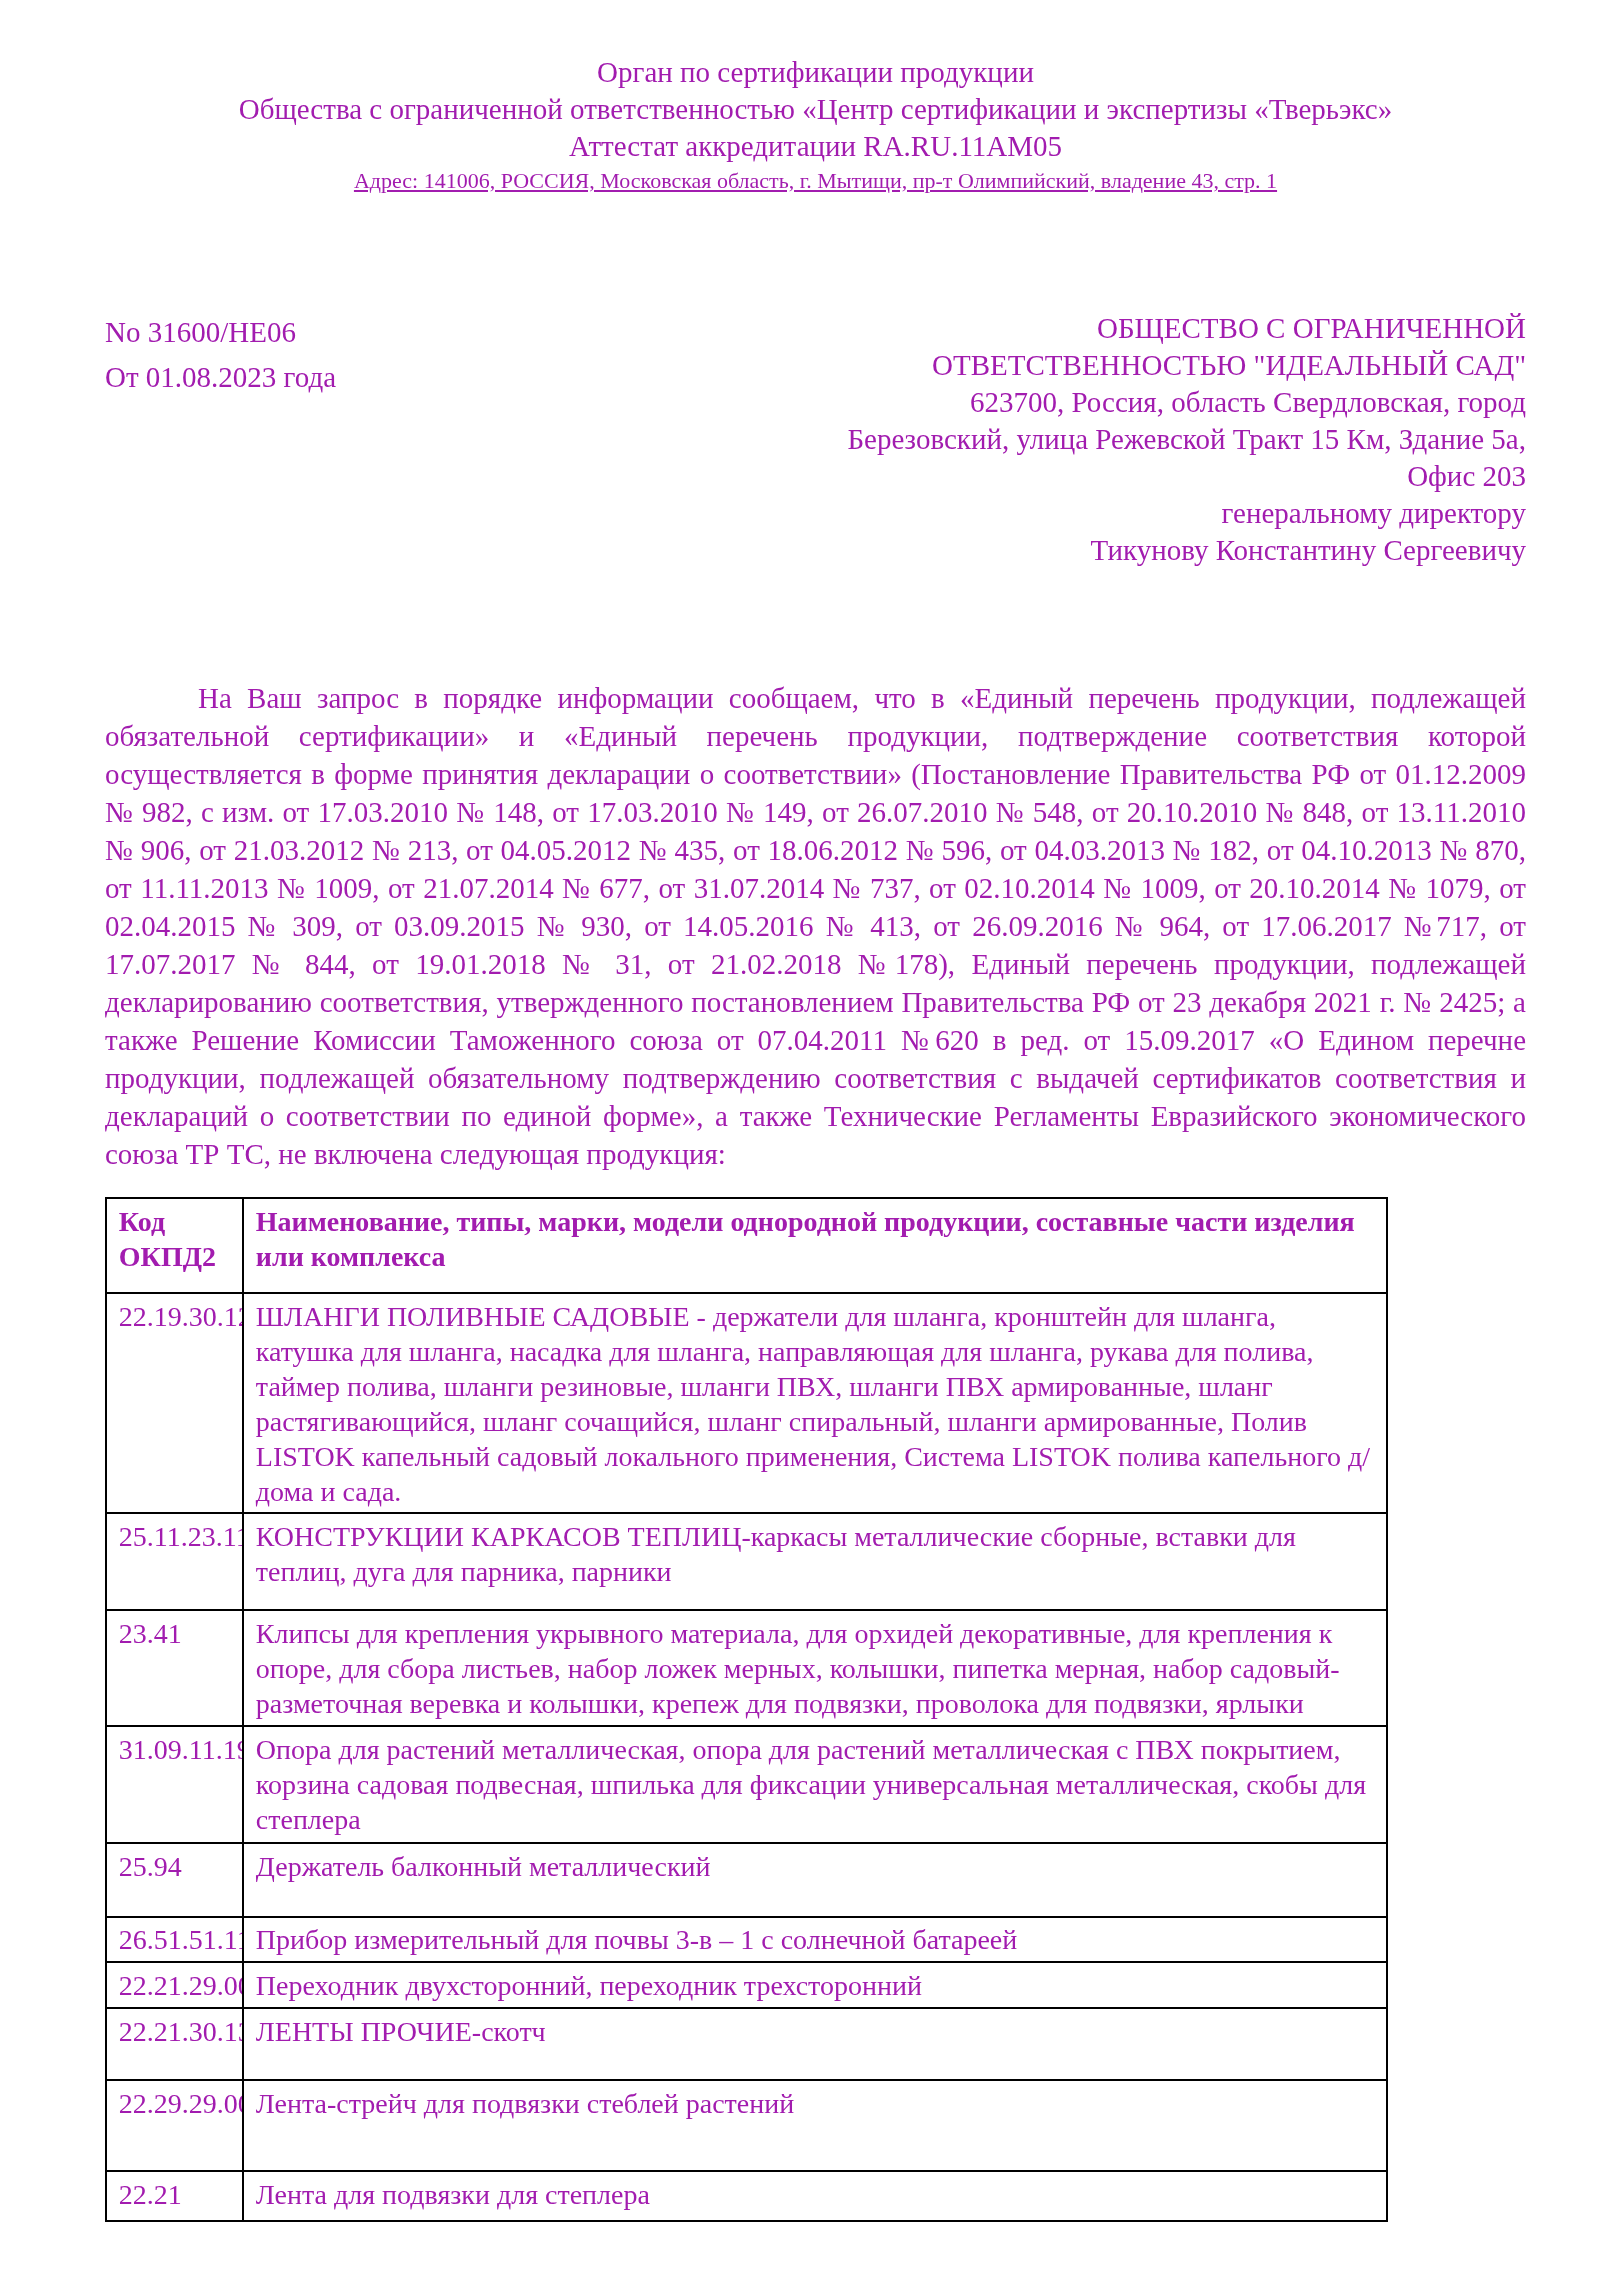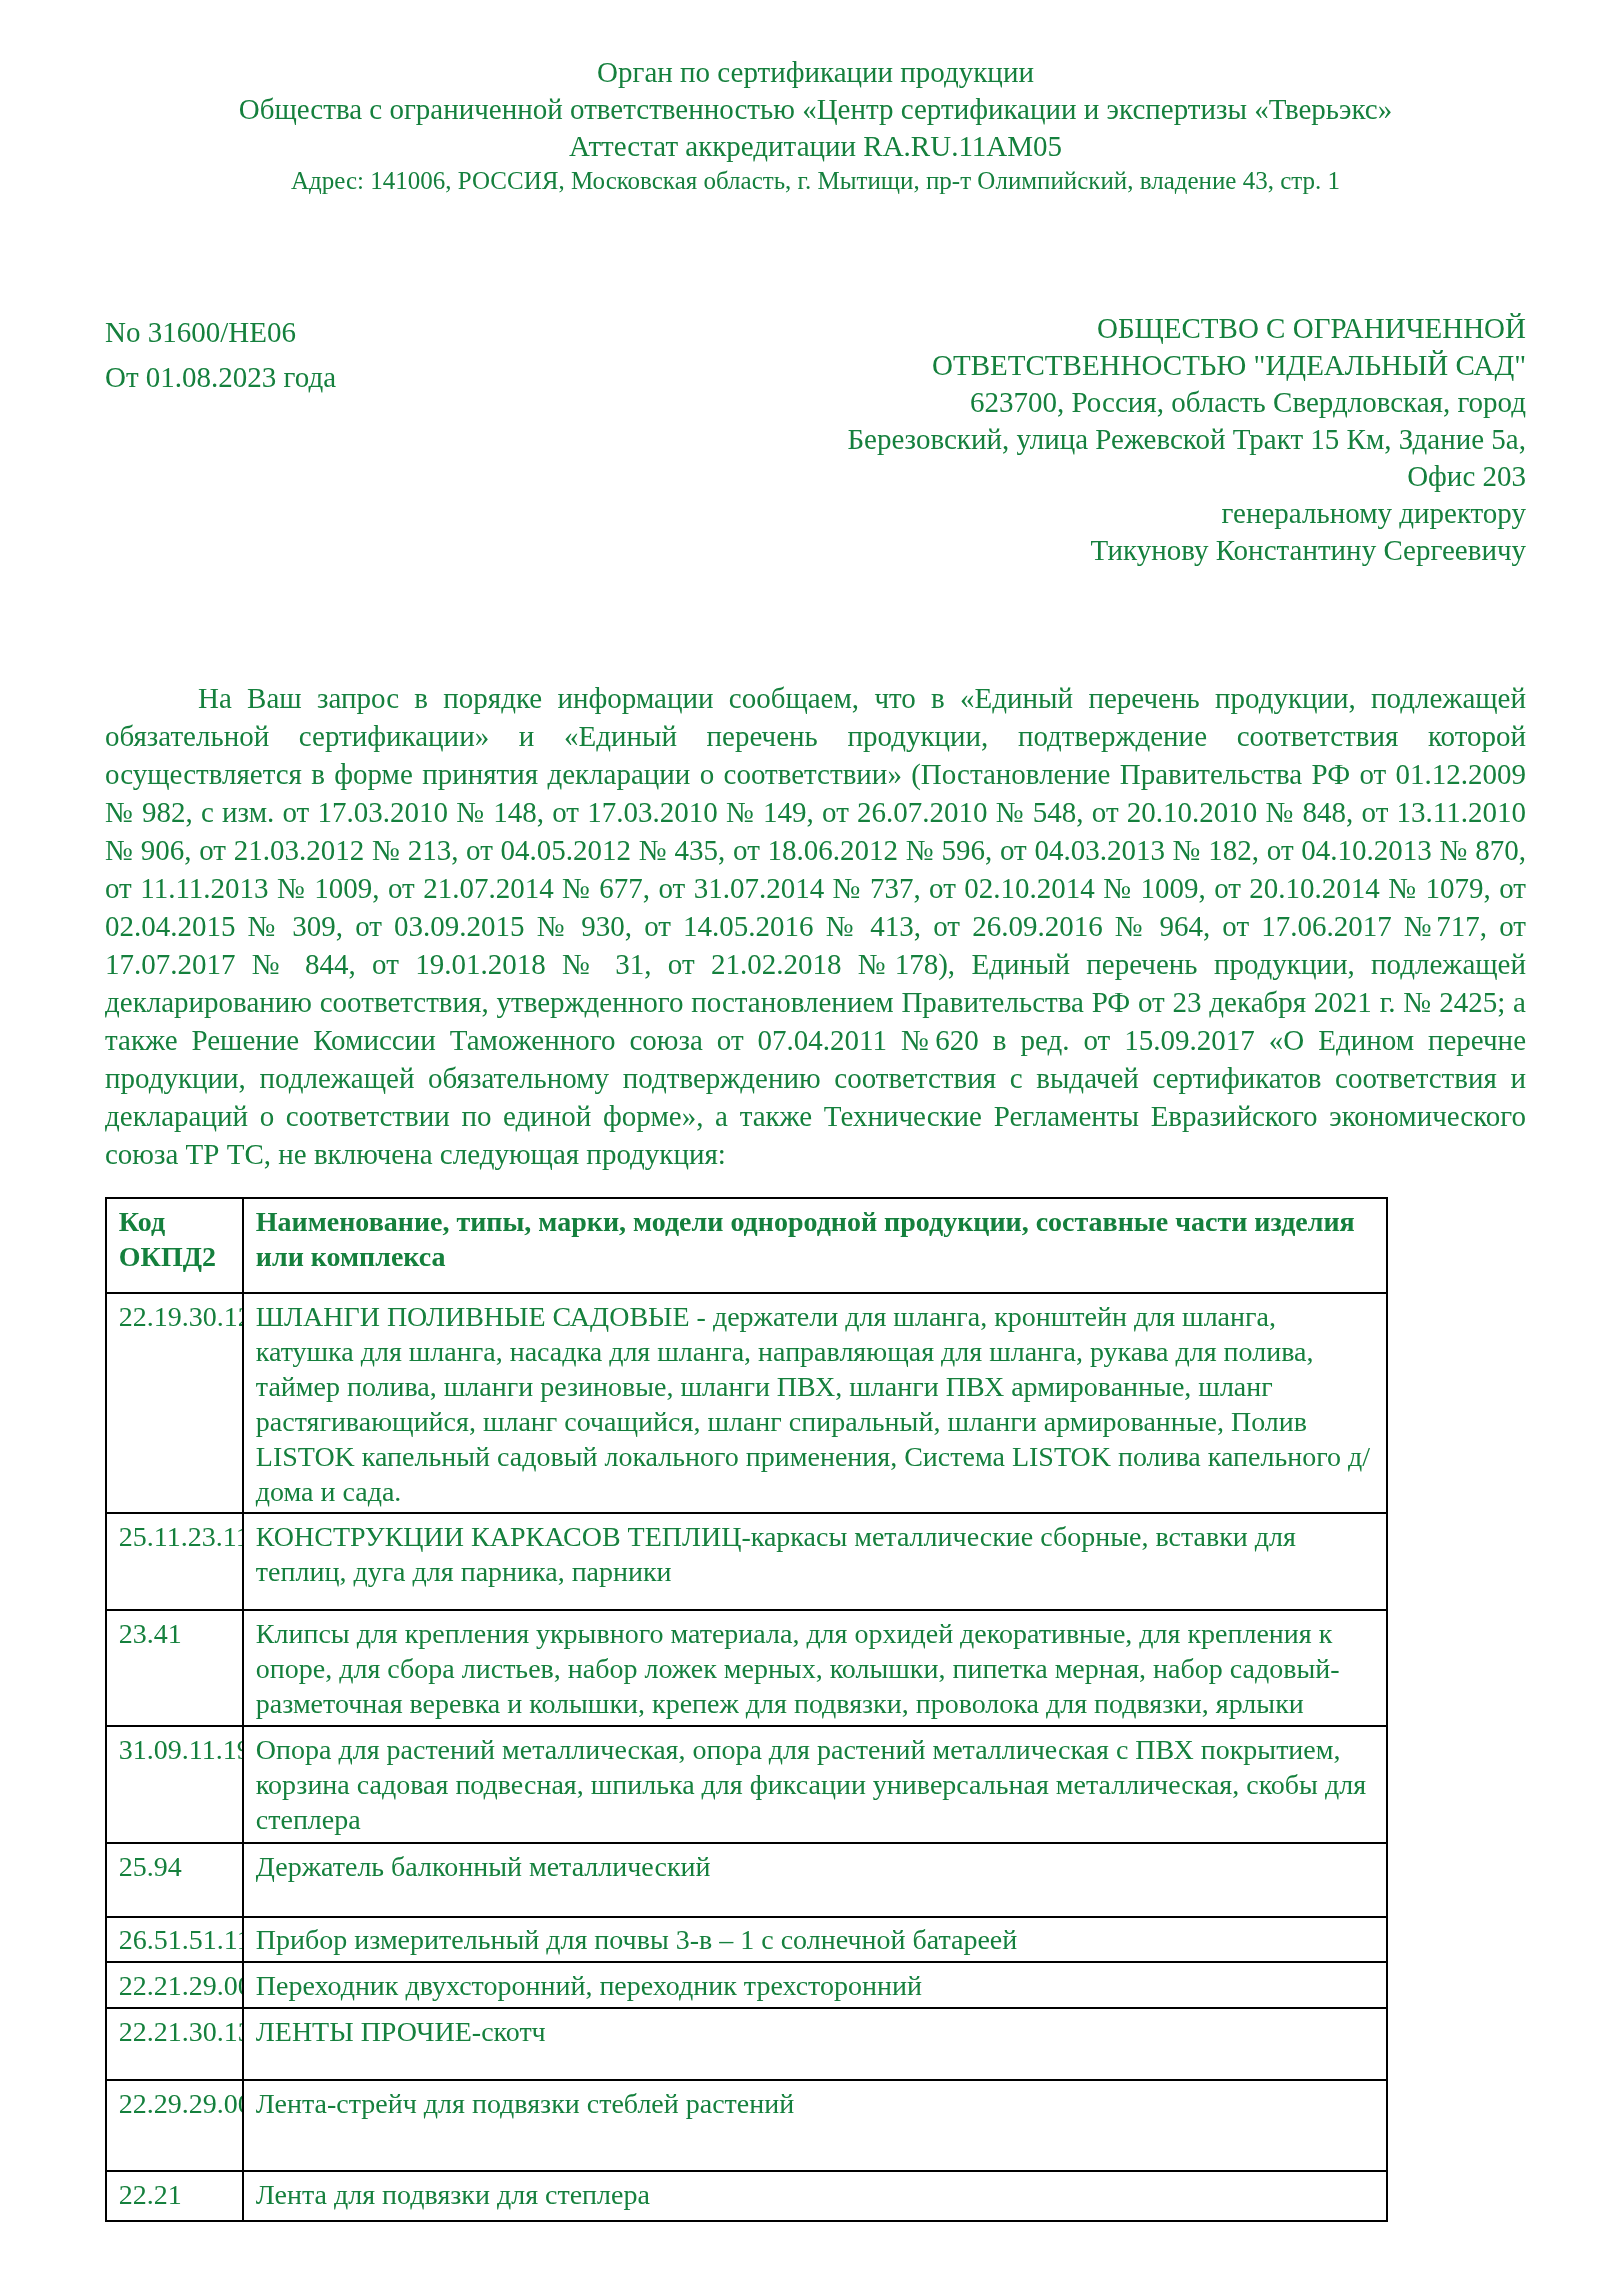--- a/index.html
+++ b/index.html
@@ -3,30 +3,30 @@
 <meta charset="utf-8">
 <style>
   html, body { margin: 0; padding: 0; background: #777; }
   .page {
     position: relative;
     width: 1621px;
     height: 2293px;
     margin: 0 auto;
     background: #ffffff;
     font-family: "Liberation Serif", serif;
-    color: #15803d;
+    color: #a21caf;
     box-sizing: border-box;
     padding: 54px 95px 0 105px;
     overflow: hidden;
   }
 
   
   .doc-header { text-align: center; }
   .doc-header .hline { font-size: 29px; line-height: 37px; white-space: nowrap; }
-  .doc-header .haddress { font-size: 25px; line-height: 27.4px; margin-top: 2px; white-space: nowrap; }
+  .doc-header .haddress { font-size: 22px; line-height: 27.4px; margin-top: 2px; white-space: nowrap; text-decoration: underline; }
 
   
   .meta-row {
     display: flex;
     justify-content: space-between;
     align-items: flex-start;
     margin-top: 116px;
   }
   .letter-no { font-size: 29px; line-height: 45px; }
   .addressee { text-align: right; font-size: 29px; line-height: 37px; margin-left: 48px; }

